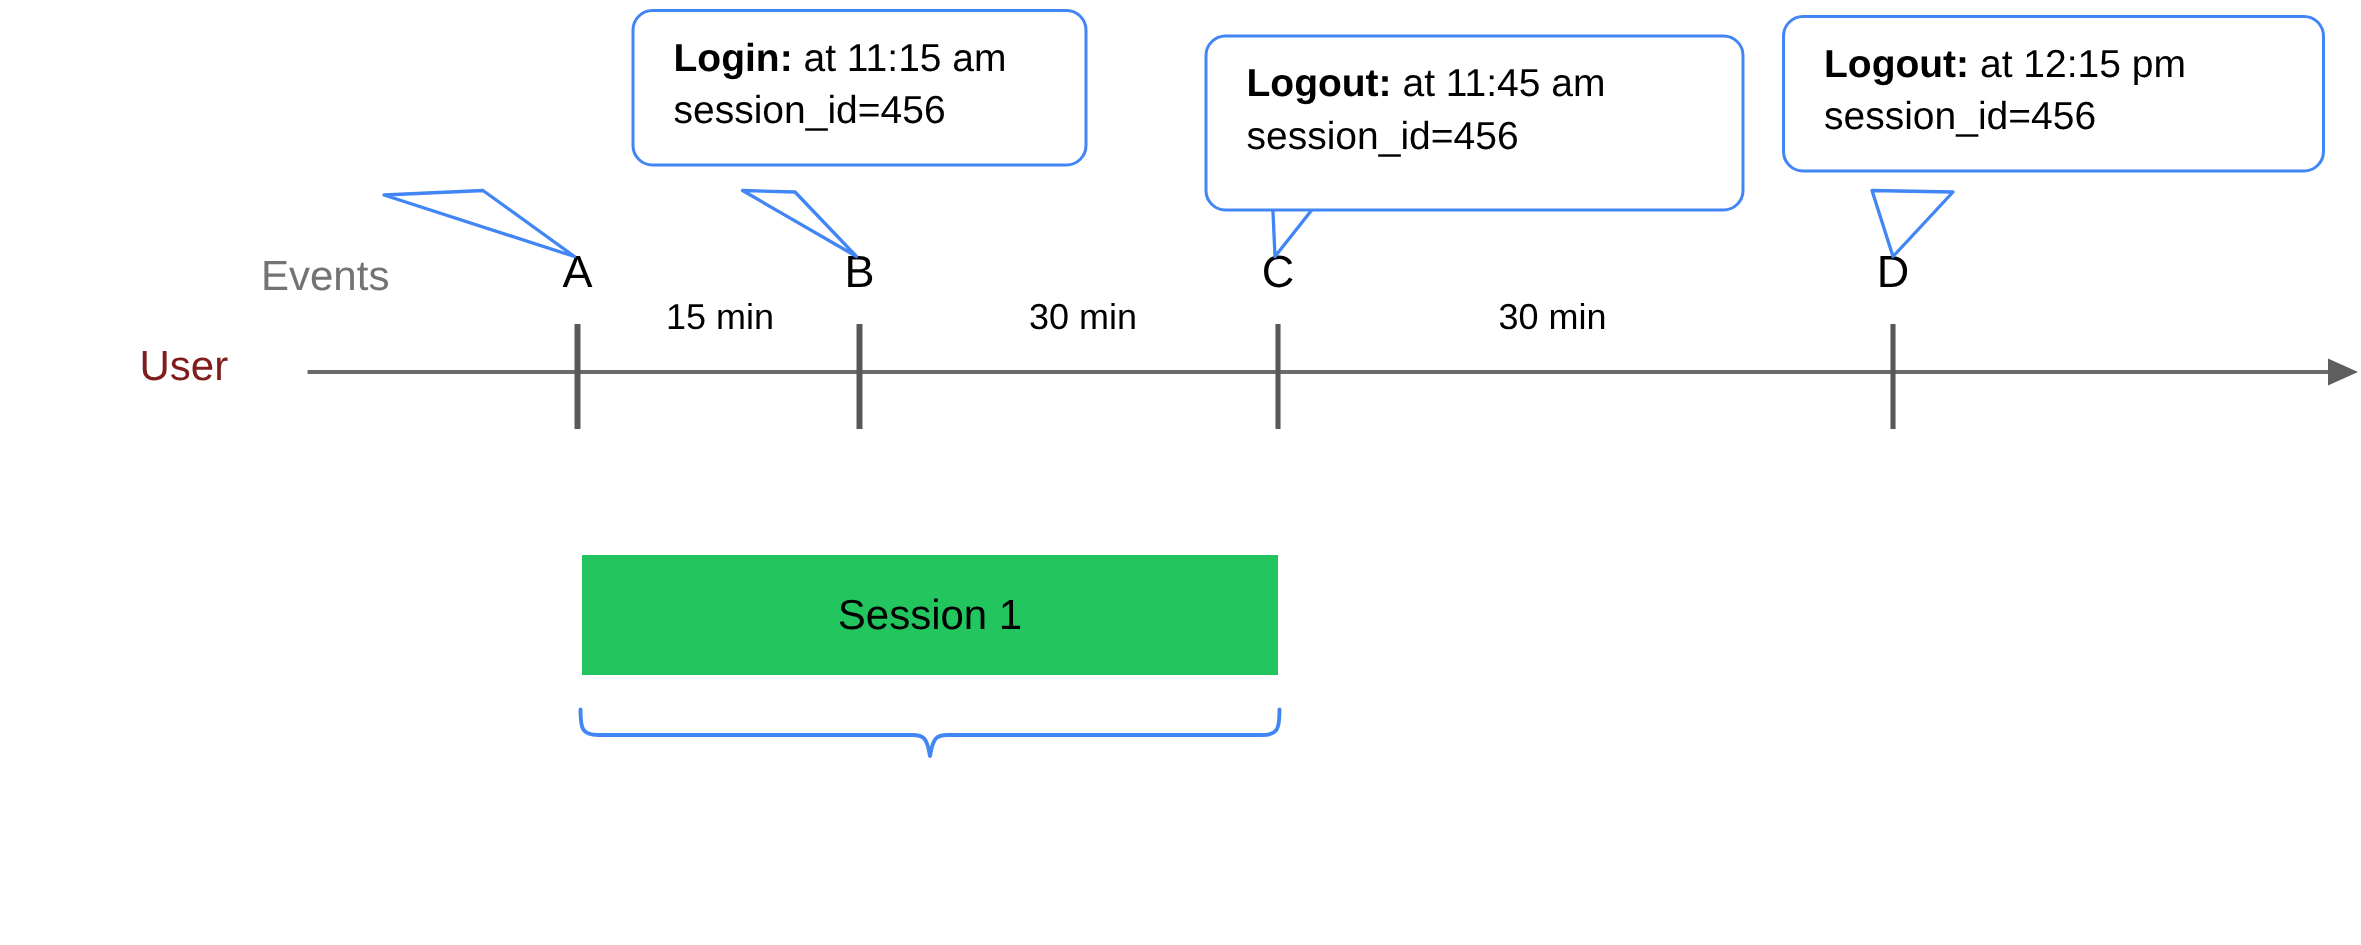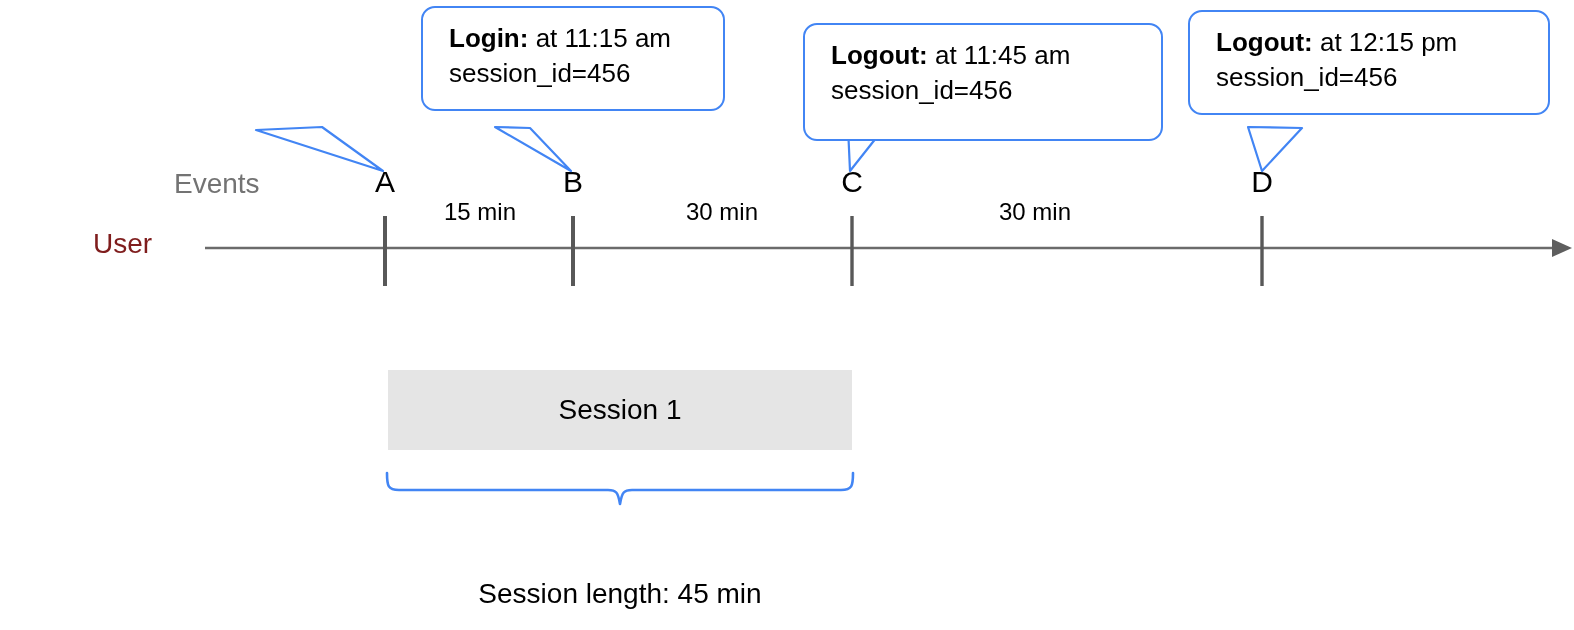--- a/index.html
+++ b/index.html
@@ -143,24 +143,23 @@
     <line x1="205" y1="248" x2="1552" y2="248" stroke="#6b6b6b" stroke-width="2.6"></line>
 
     <polygon points="1552,239 1572,248 1552,257" fill="#5e5e5e"></polygon>
 
     <line x1="385" y1="216" x2="385" y2="286" stroke="#585858" stroke-width="4"></line>
     <line x1="573" y1="216" x2="573" y2="286" stroke="#585858" stroke-width="4"></line>
     <line x1="852" y1="216" x2="852" y2="286" stroke="#585858" stroke-width="3.4"></line>
     <line x1="1262" y1="216" x2="1262" y2="286" stroke="#585858" stroke-width="3.4"></line>
   </svg>
 
-  <div class="session-bar" style="left:388px;top:370px;width:464px;height:80px;background:#e5e5e5;">
+  <div class="session-bar" style="left:388px;top:370px;width:464px;height:80px;background:#22c55e;">
     <span>Session 1</span>
   </div>
 
   <svg class="brace-svg" style="left:380px;top:470px;width:490px;height:55px;" viewBox="0 0 490 55">
     <path d="M7,3 C7,16 8,20 19,20 L228,20 C236,20 238,22 240,34
              C242,22 244,20 252,20 L461,20 C472,20 473,16 473,3" fill="none" stroke="#4285F4" stroke-width="2.6" stroke-linecap="round" stroke-linejoin="round"></path>
   </svg>
 
-  <div class="caption" style="left:620px;top:578px;">Session length: 45 min</div>
 
 </div>
 
 </body></html>

